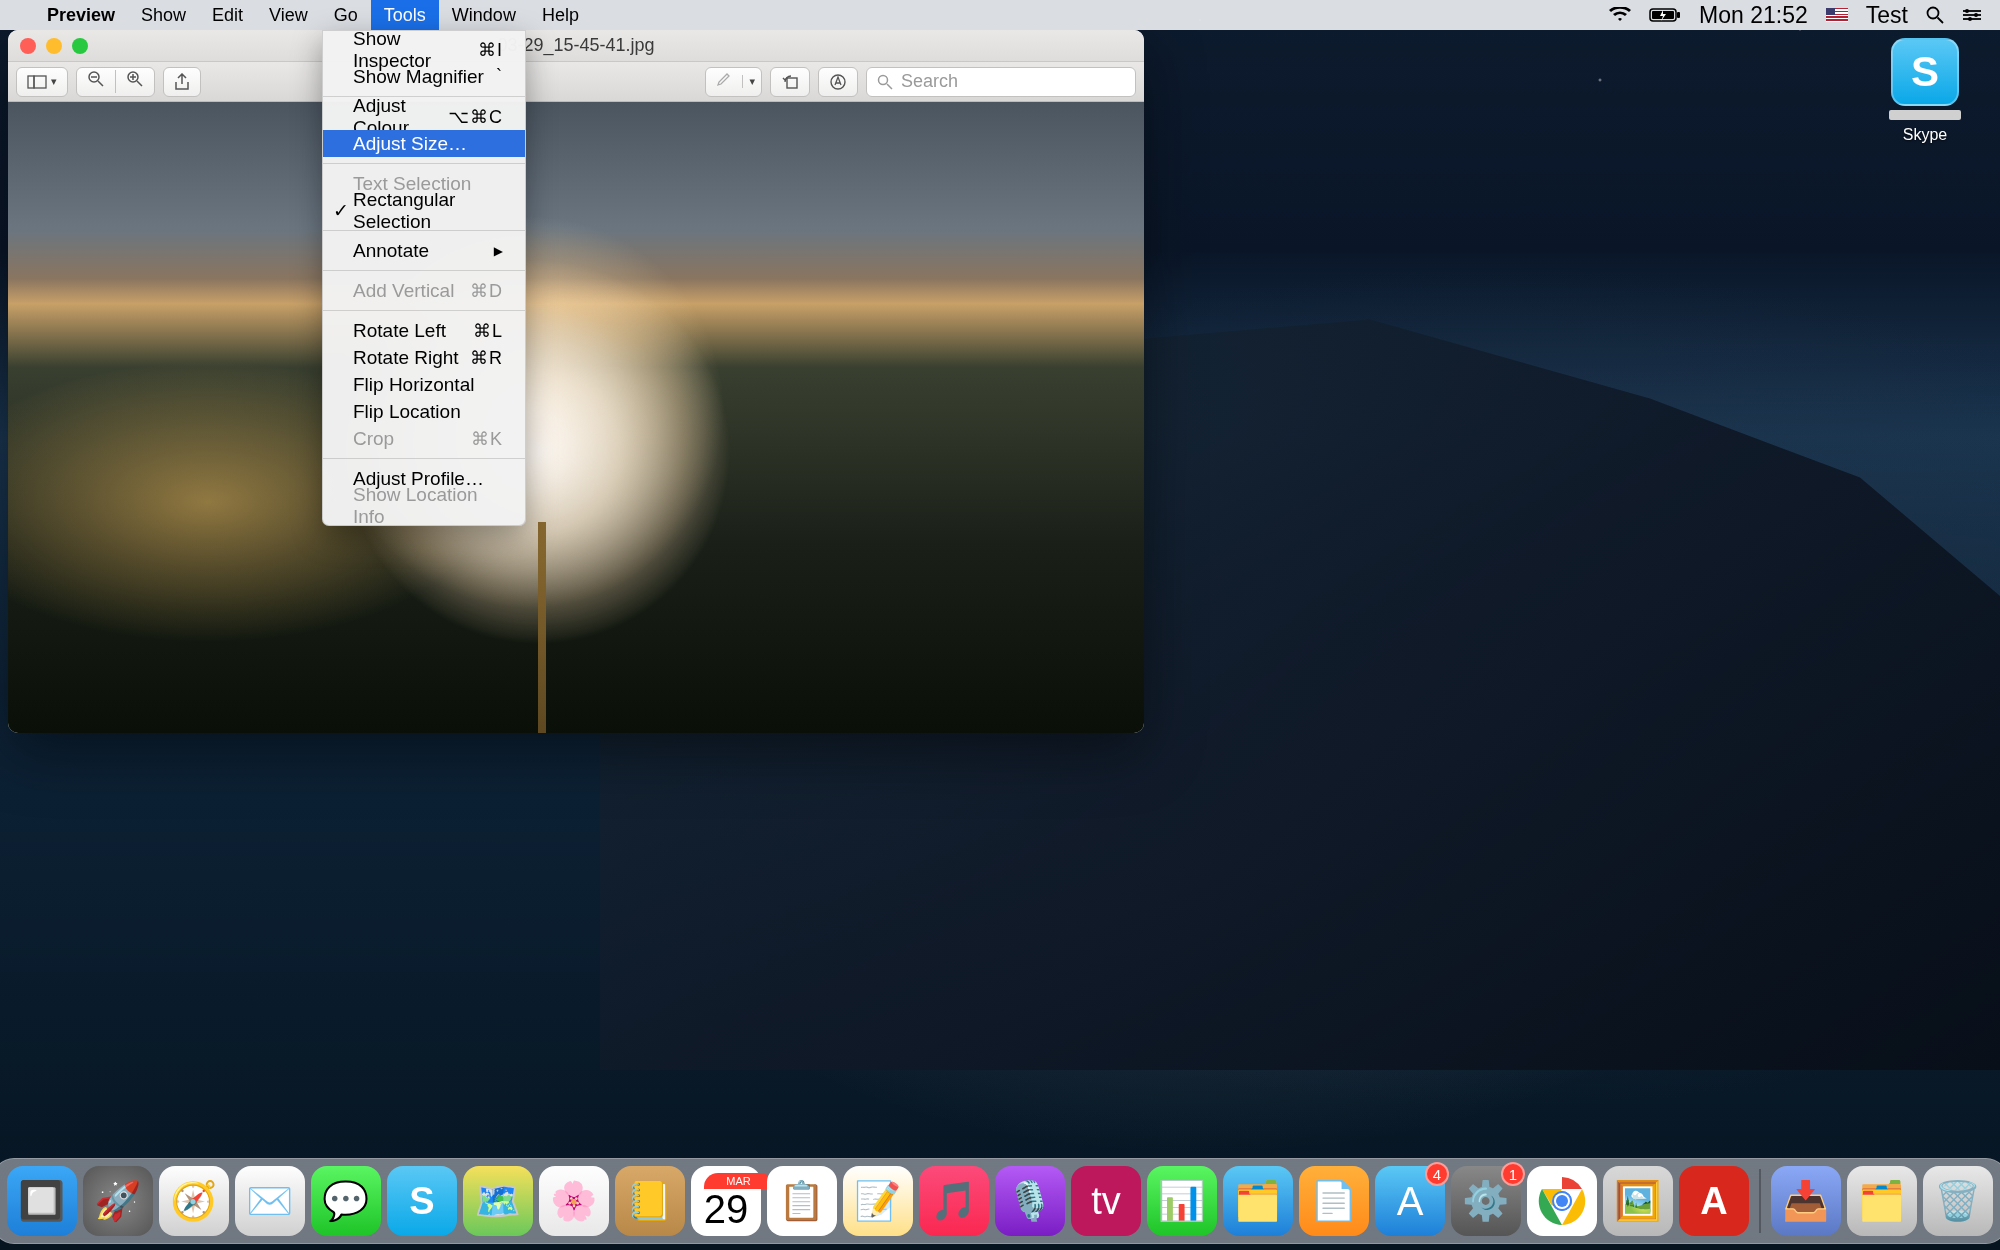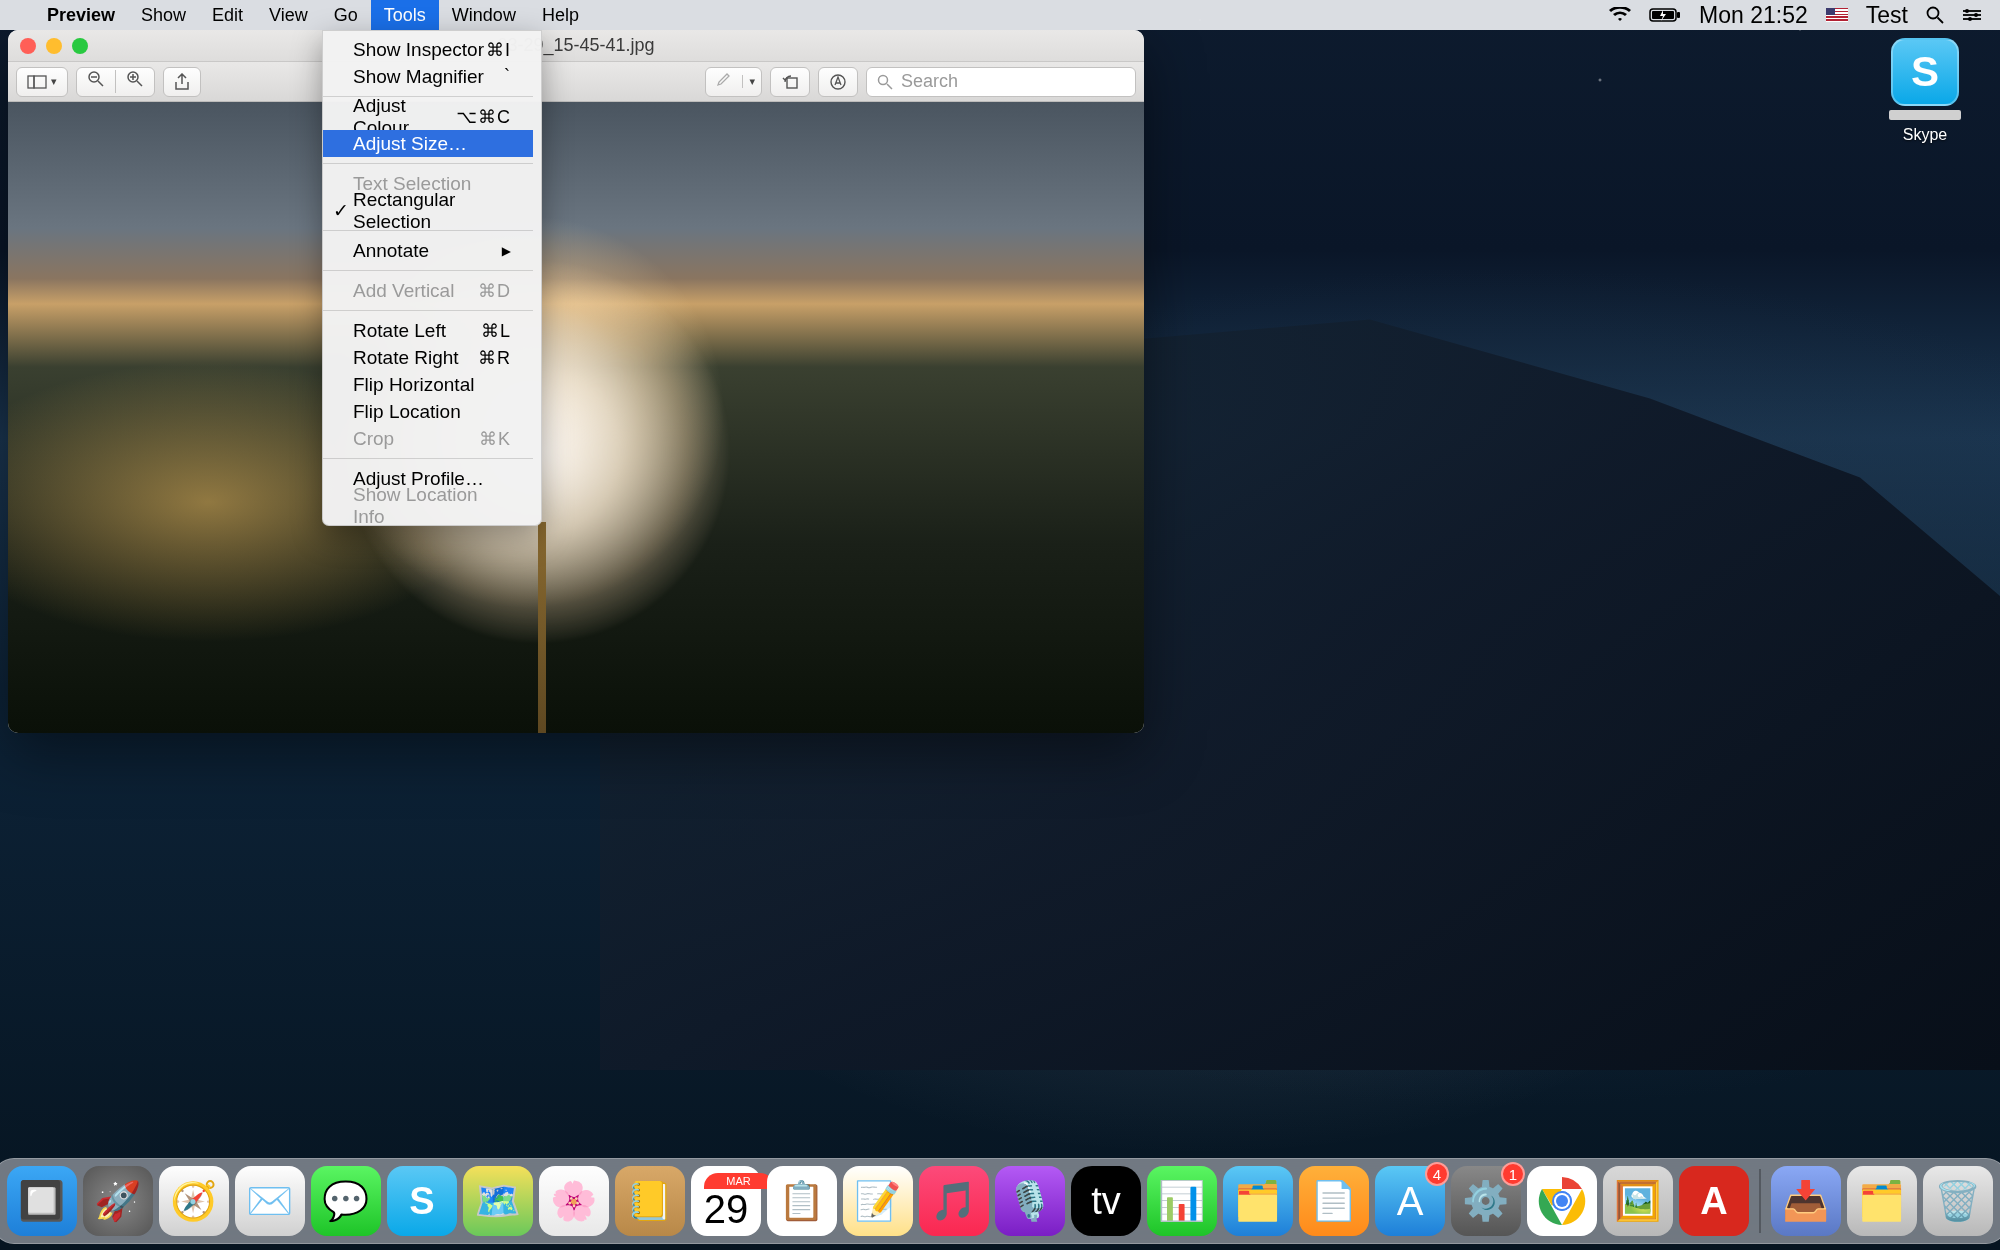--- a/index.html
+++ b/index.html
@@ -46,26 +46,26 @@
   .menu-item, .menu-app, .apple {
     padding: 0 13px; height: 100%; display: flex; align-items: center; cursor: default;
   }
   .menu-app { font-weight: 600; }
   .apple { font-size: 20px; padding: 0 14px 0 20px; }
   .menu-item.active { background: #1a6fe8; color: #fff; }
   .status-icon { font-size: 23px; display:flex; align-items:center; }
 
   
   .dropdown {
-    position: absolute; top: 30px; left: 322px; width: 220px;
+    position: absolute; top: 30px; left: 322px; width: 204px;
     background: rgba(242,242,242,0.98);
     border: 1px solid rgba(0,0,0,0.15);
     border-bottom-left-radius: 7px; border-bottom-right-radius: 7px;
     box-shadow: 0 10px 30px rgba(0,0,0,0.35);
-    z-index: 200; padding: 5px 8px 6px 0;
+    z-index: 200; padding: 5px 0 6px 0;
     font-size: 19px;
   }
   .dd-item {
     display: flex; align-items: center; height: 27px;
     padding: 0 22px 0 30px; position: relative; color: #000;
   }
   .dd-item.disabled { color: #9a9a9a; }
   .dd-item.highlight { background: #2e6fe0; color: #fff; }
   .dd-item .shortcut { margin-left: auto; font-size: 18px; letter-spacing: 1px; }
   .dd-item .check { position: absolute; left: 10px; }
@@ -172,21 +172,21 @@
   .di-messages{background:linear-gradient(#5af562,#1ec428);} 
   .di-skype{background:linear-gradient(#5ac8f5,#0aa8e8);} 
   .di-maps{background:linear-gradient(#f5e05a,#6ac85a);} 
   .di-photos{background:linear-gradient(#fefefe,#e8e8e8);} 
   .di-contacts{background:linear-gradient(#d8a868,#b88848);} 
   .di-calendar{background:#fff;} 
   .di-reminders{background:#fff;} 
   .di-notes{background:linear-gradient(#fff,#ffe088);} 
   .di-music{background:linear-gradient(#fc4a7a,#fa2850);} 
   .di-podcasts{background:linear-gradient(#b45af5,#7a1ec4);} 
-  .di-tv{background:#000000;color:#fff;border-radius:21px;} 
+  .di-tv{background:#be185d;color:#fff;} 
   .di-numbers{background:linear-gradient(#5af562,#1ec428);} 
   .di-keynote{background:linear-gradient(#5ac8f5,#1e7fd8);} 
   .di-pages{background:linear-gradient(#ffb03a,#ff8a1a);} 
   .di-appstore{background:linear-gradient(#5ac8f5,#1e7fd8);} 
   .di-prefs{background:linear-gradient(#888,#555);} 
   .di-chrome{background:#fff;} 
   .di-preview{background:linear-gradient(#d8d8d8,#b8b8b8);} 
   .di-acrobat{background:#d8281e;color:#fff;} 
   .di-downloads{background:linear-gradient(#8aa8f5,#5a78c4);} 
   .di-generic{background:linear-gradient(#e8e8e8,#b8b8b8);} 

